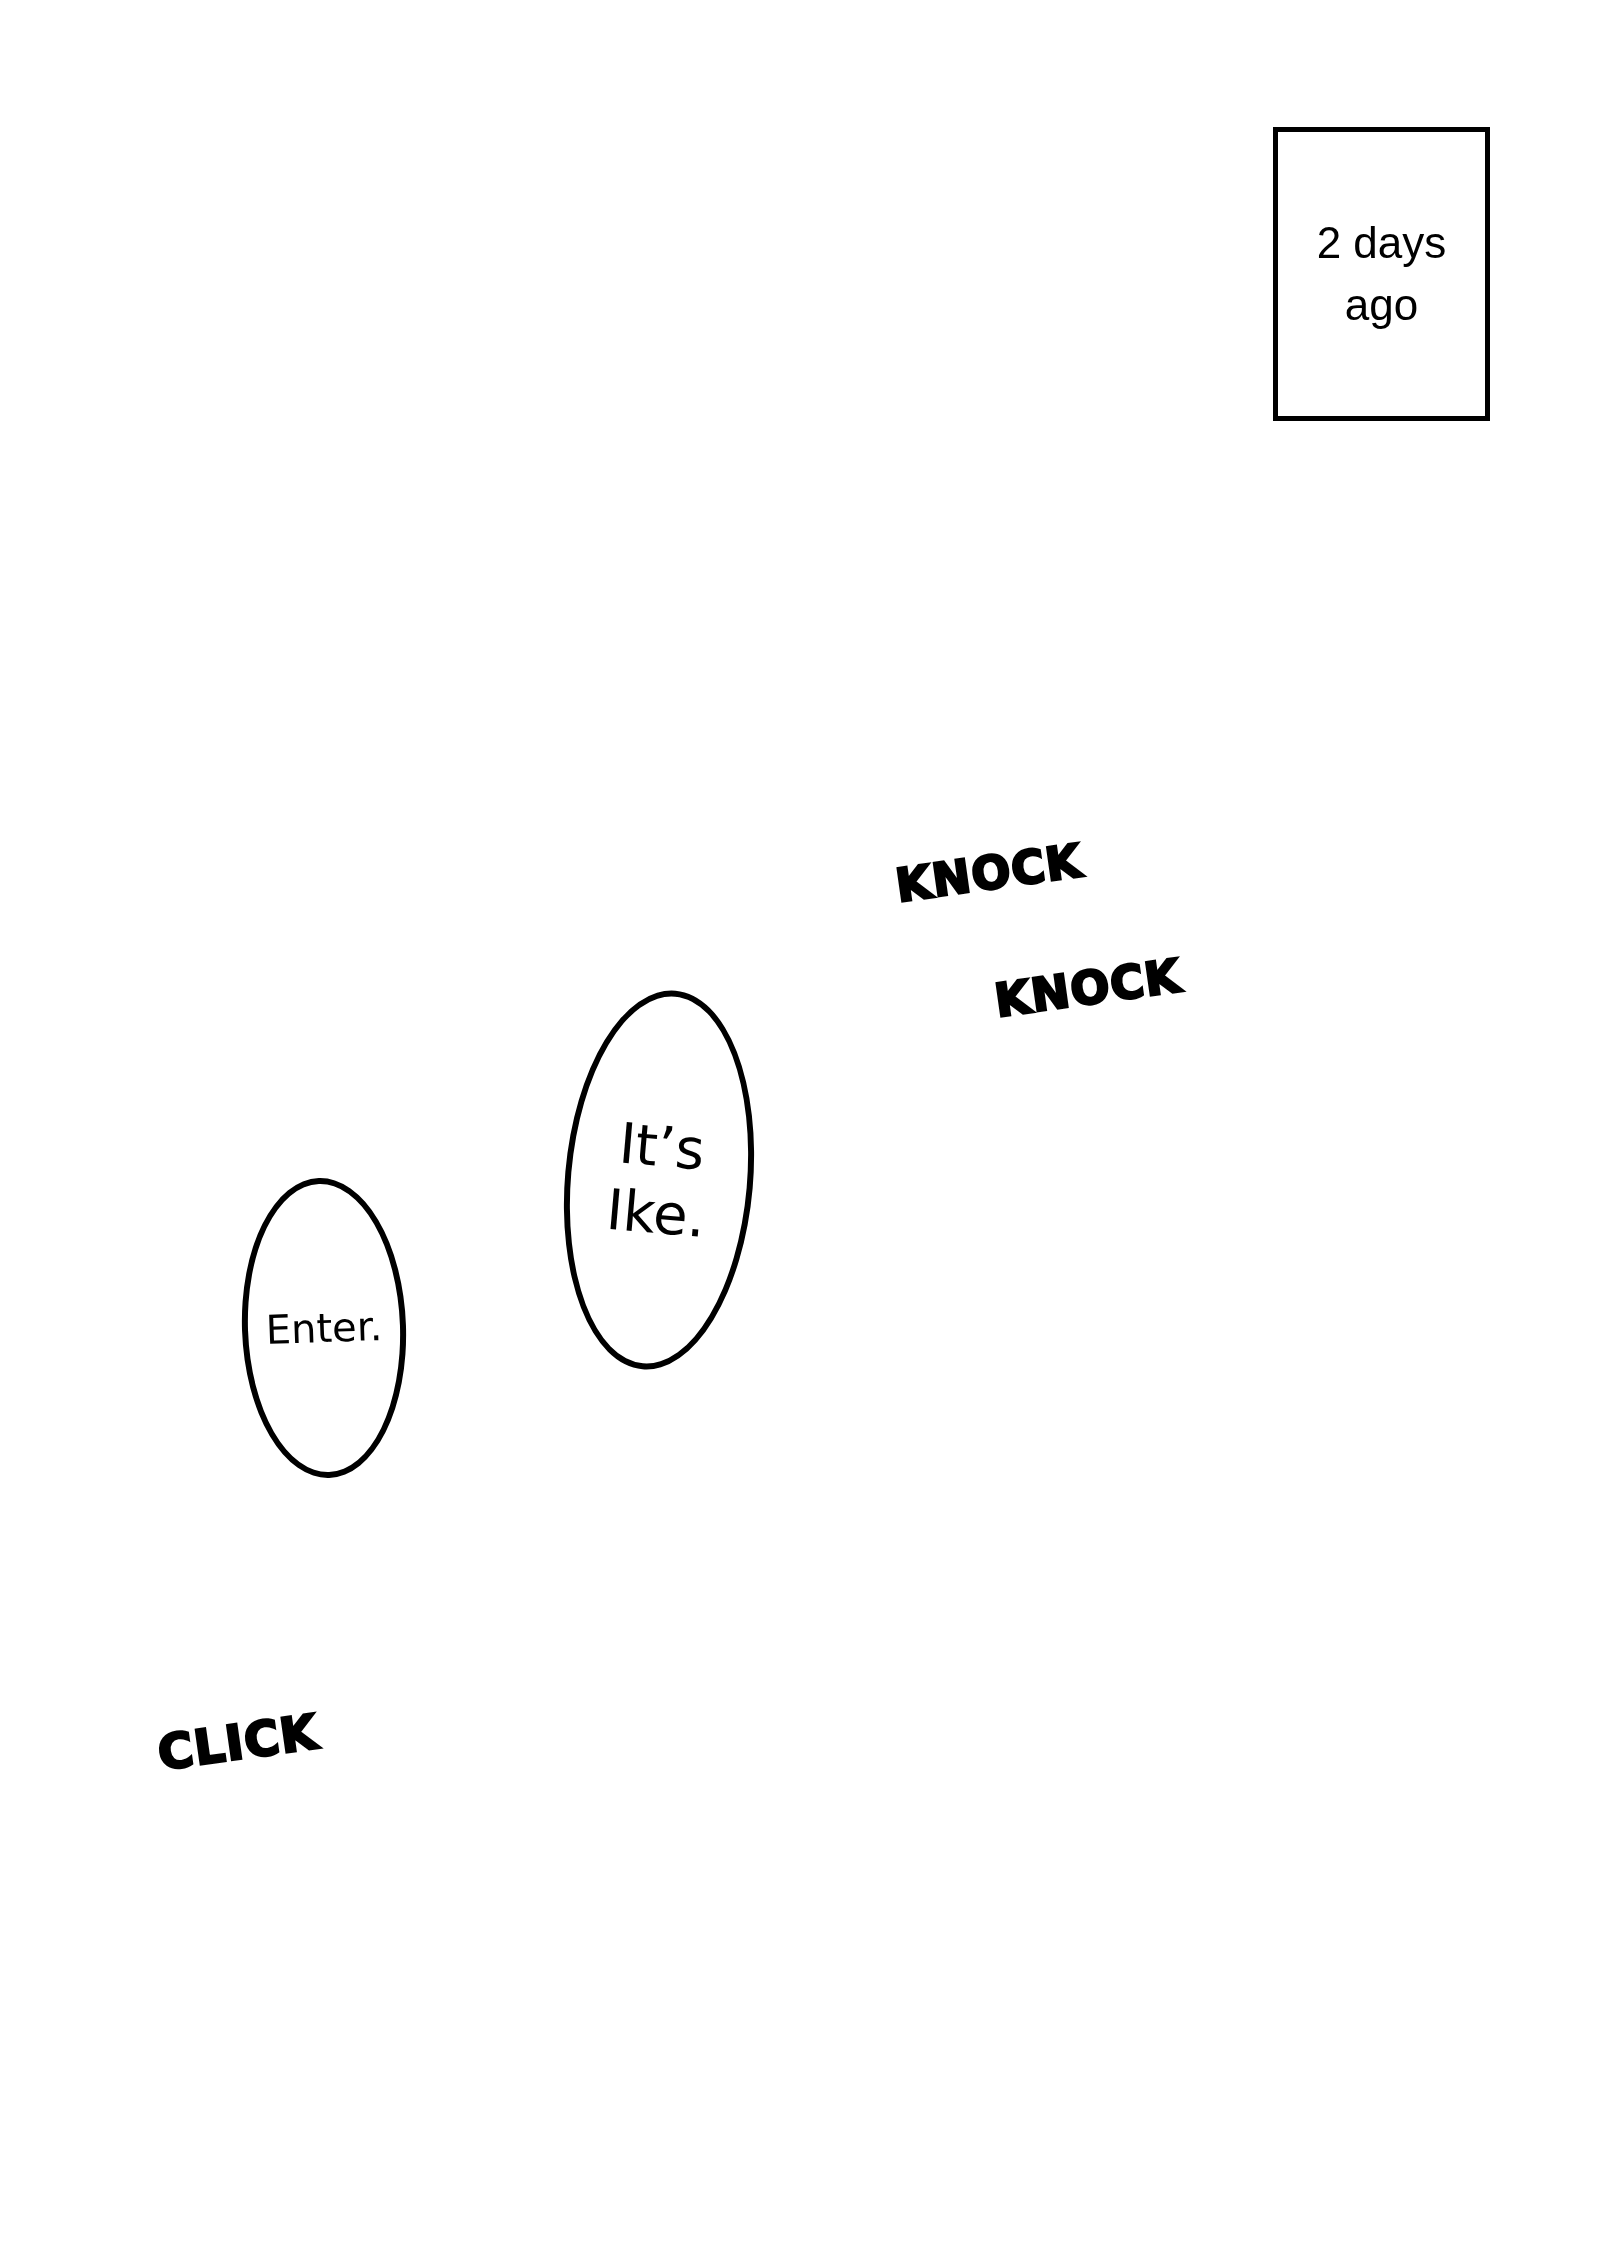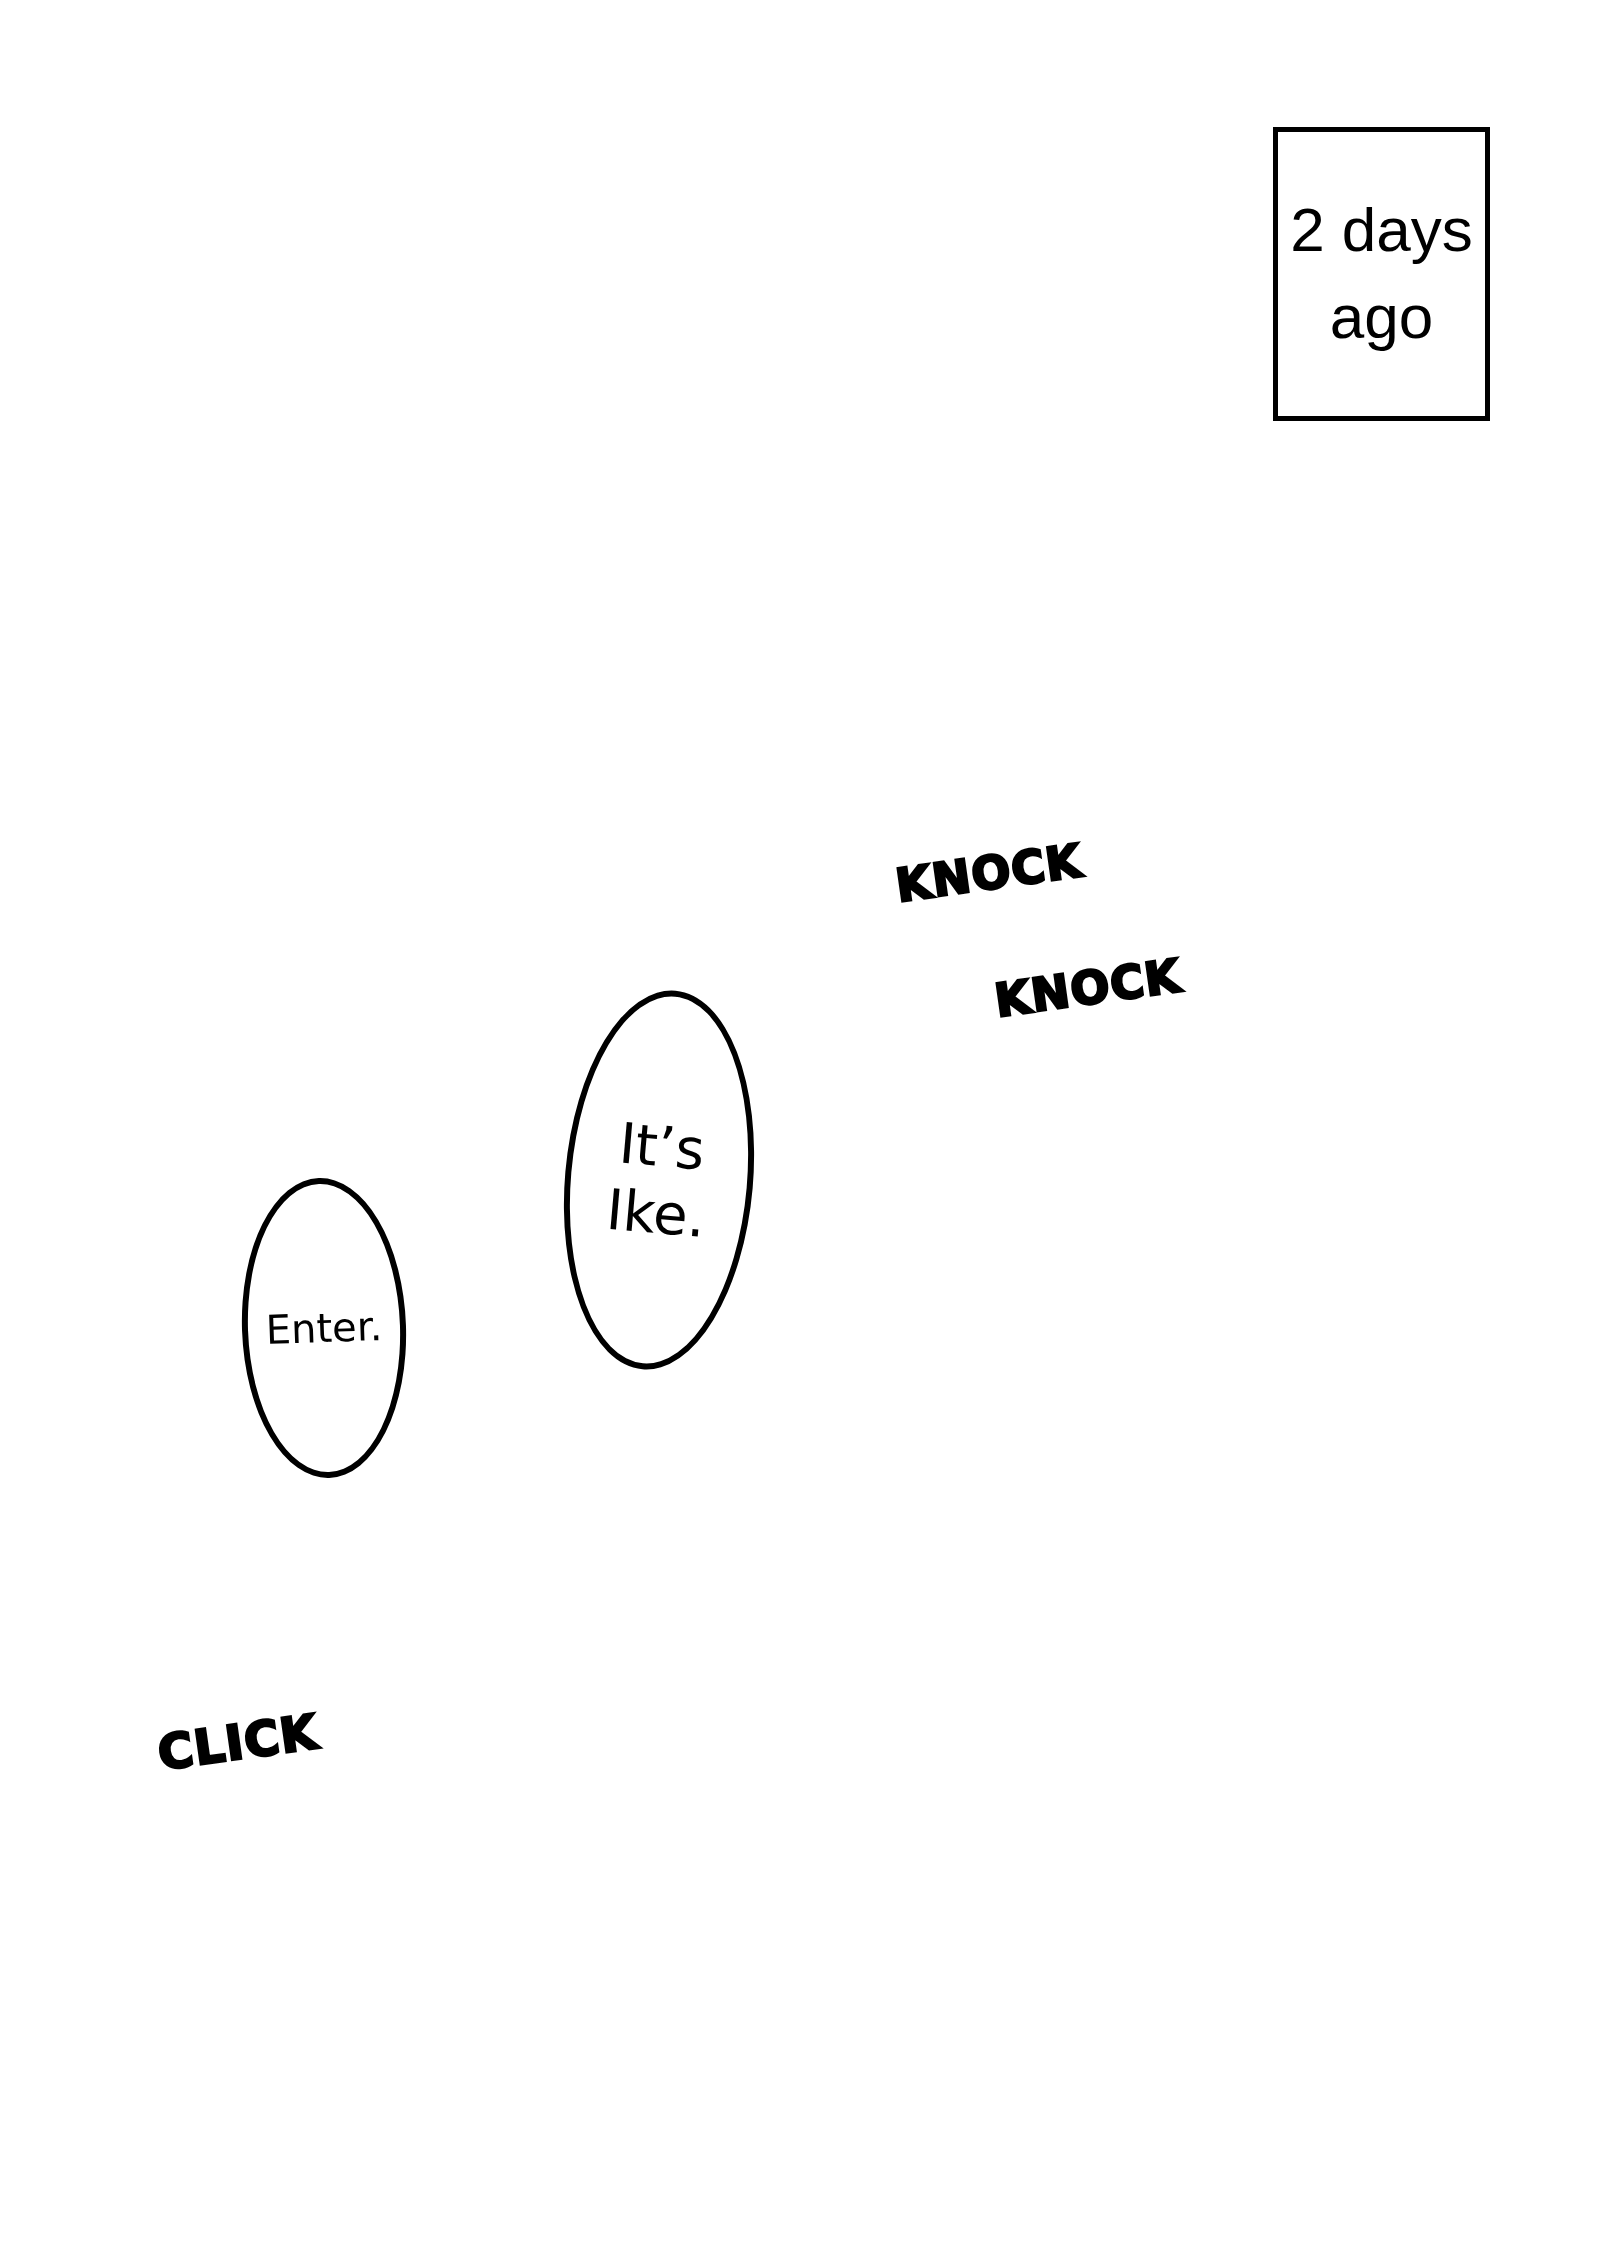--- a/index.html
+++ b/index.html
@@ -25,21 +25,21 @@
     width: 217px;
     height: 294px;
     box-sizing: border-box;
     border: 5px solid #000000;
     background: #ffffff;
     display: flex;
     flex-direction: column;
     align-items: center;
     justify-content: center;
     font-family: "Liberation Sans", sans-serif;
-    font-size: 62px;
+    font-size: 44px;
     line-height: 1.4;
     color: #000000;
     text-align: center;
     white-space: nowrap;
   }
 
   
   .sfx {
     position: absolute;
     font-family: "DejaVu Sans", sans-serif;

